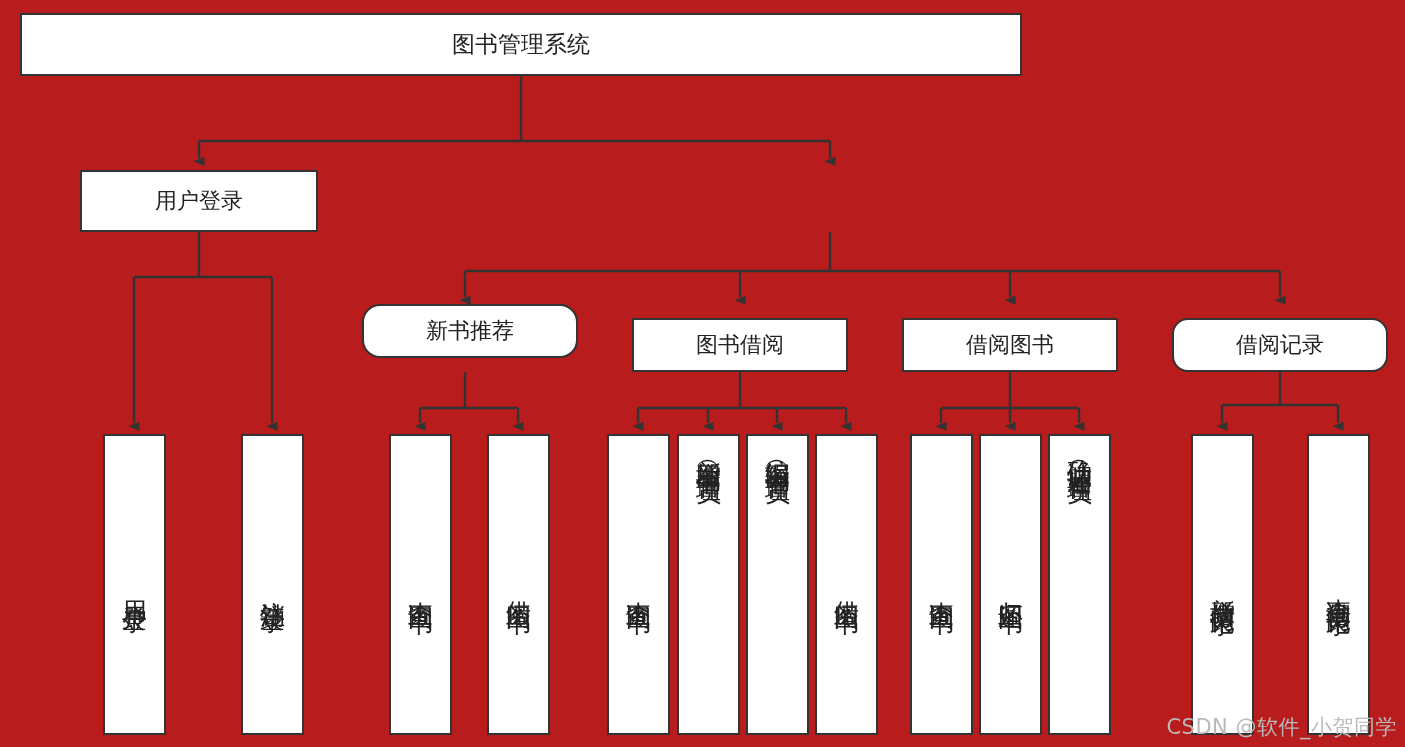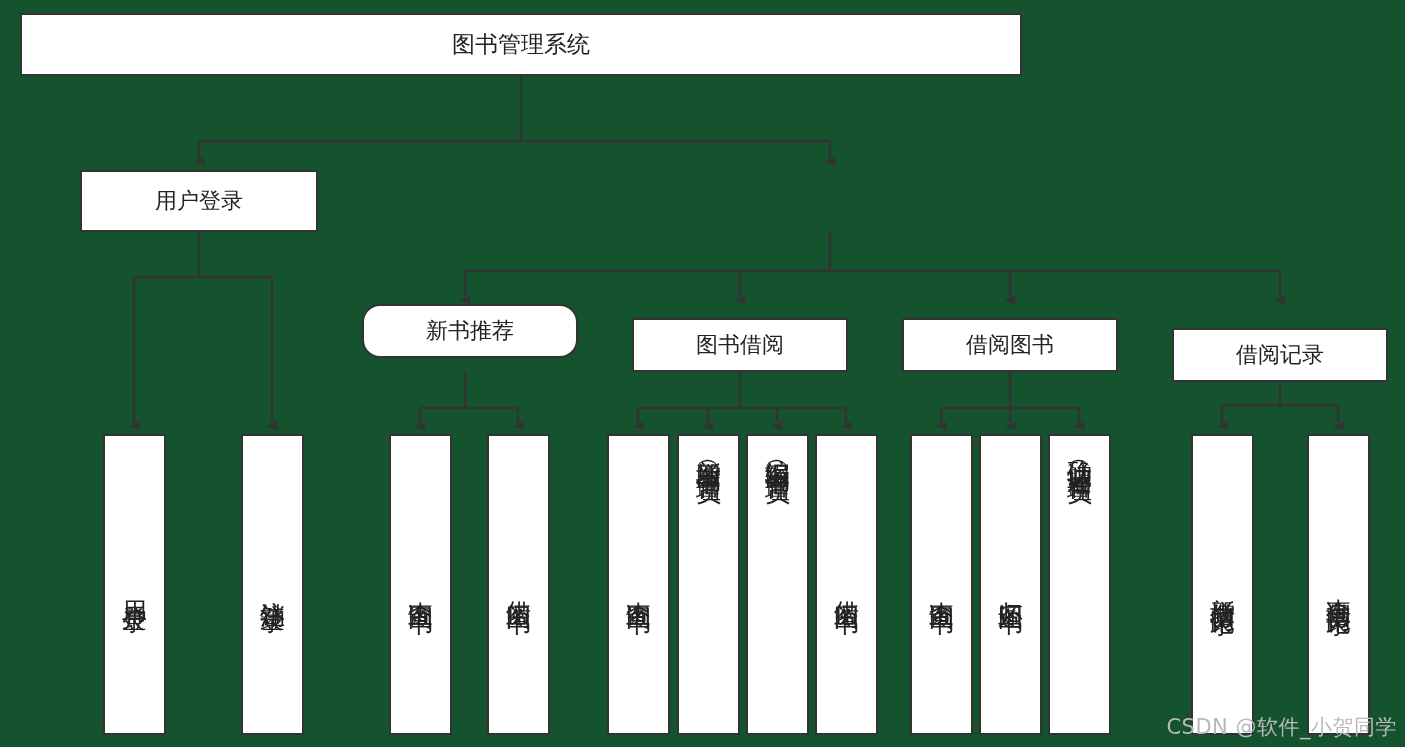--- a/index.html
+++ b/index.html
@@ -8,21 +8,21 @@
     padding: 0;
     background: #ffffff;
   }
   body {
     font-family: "DejaVu Sans", "Liberation Sans", sans-serif;
   }
   #diagram-canvas {
     position: relative;
     width: 1405px;
     height: 747px;
-    background: #14532d;
+    background: #b91c1c;
     overflow: hidden;
   }
   #edge-layer {
     position: absolute;
     left: 0;
     top: 0;
     width: 1405px;
     height: 747px;
     pointer-events: none;
   }
@@ -141,21 +141,21 @@
 
   <div class="node horizontal" style="left:362px; top:304px; width:216px; height:54px;border-radius:18px;">
     <span class="node-label">新书推荐</span>
   </div>
   <div class="node horizontal" style="left:632px; top:318px; width:216px; height:54px;">
     <span class="node-label">图书借阅</span>
   </div>
   <div class="node horizontal" style="left:902px; top:318px; width:216px; height:54px;">
     <span class="node-label">借阅图书</span>
   </div>
-  <div class="node horizontal" style="left:1172px; top:328px; width:216px; height:54px;">
+  <div class="node horizontal" style="left:1172px; top:318px; width:216px; height:54px;border-radius:16px;">
     <span class="node-label">借阅记录</span>
   </div>
 
   <div class="node leaf mid-align" style="left:103px; top:434px; width:63px; height:301px;">
     <span class="node-label">用户登录</span>
   </div>
   <div class="node leaf mid-align" style="left:241px; top:434px; width:63px; height:301px;">
     <span class="node-label">注销登录</span>
   </div>
 

